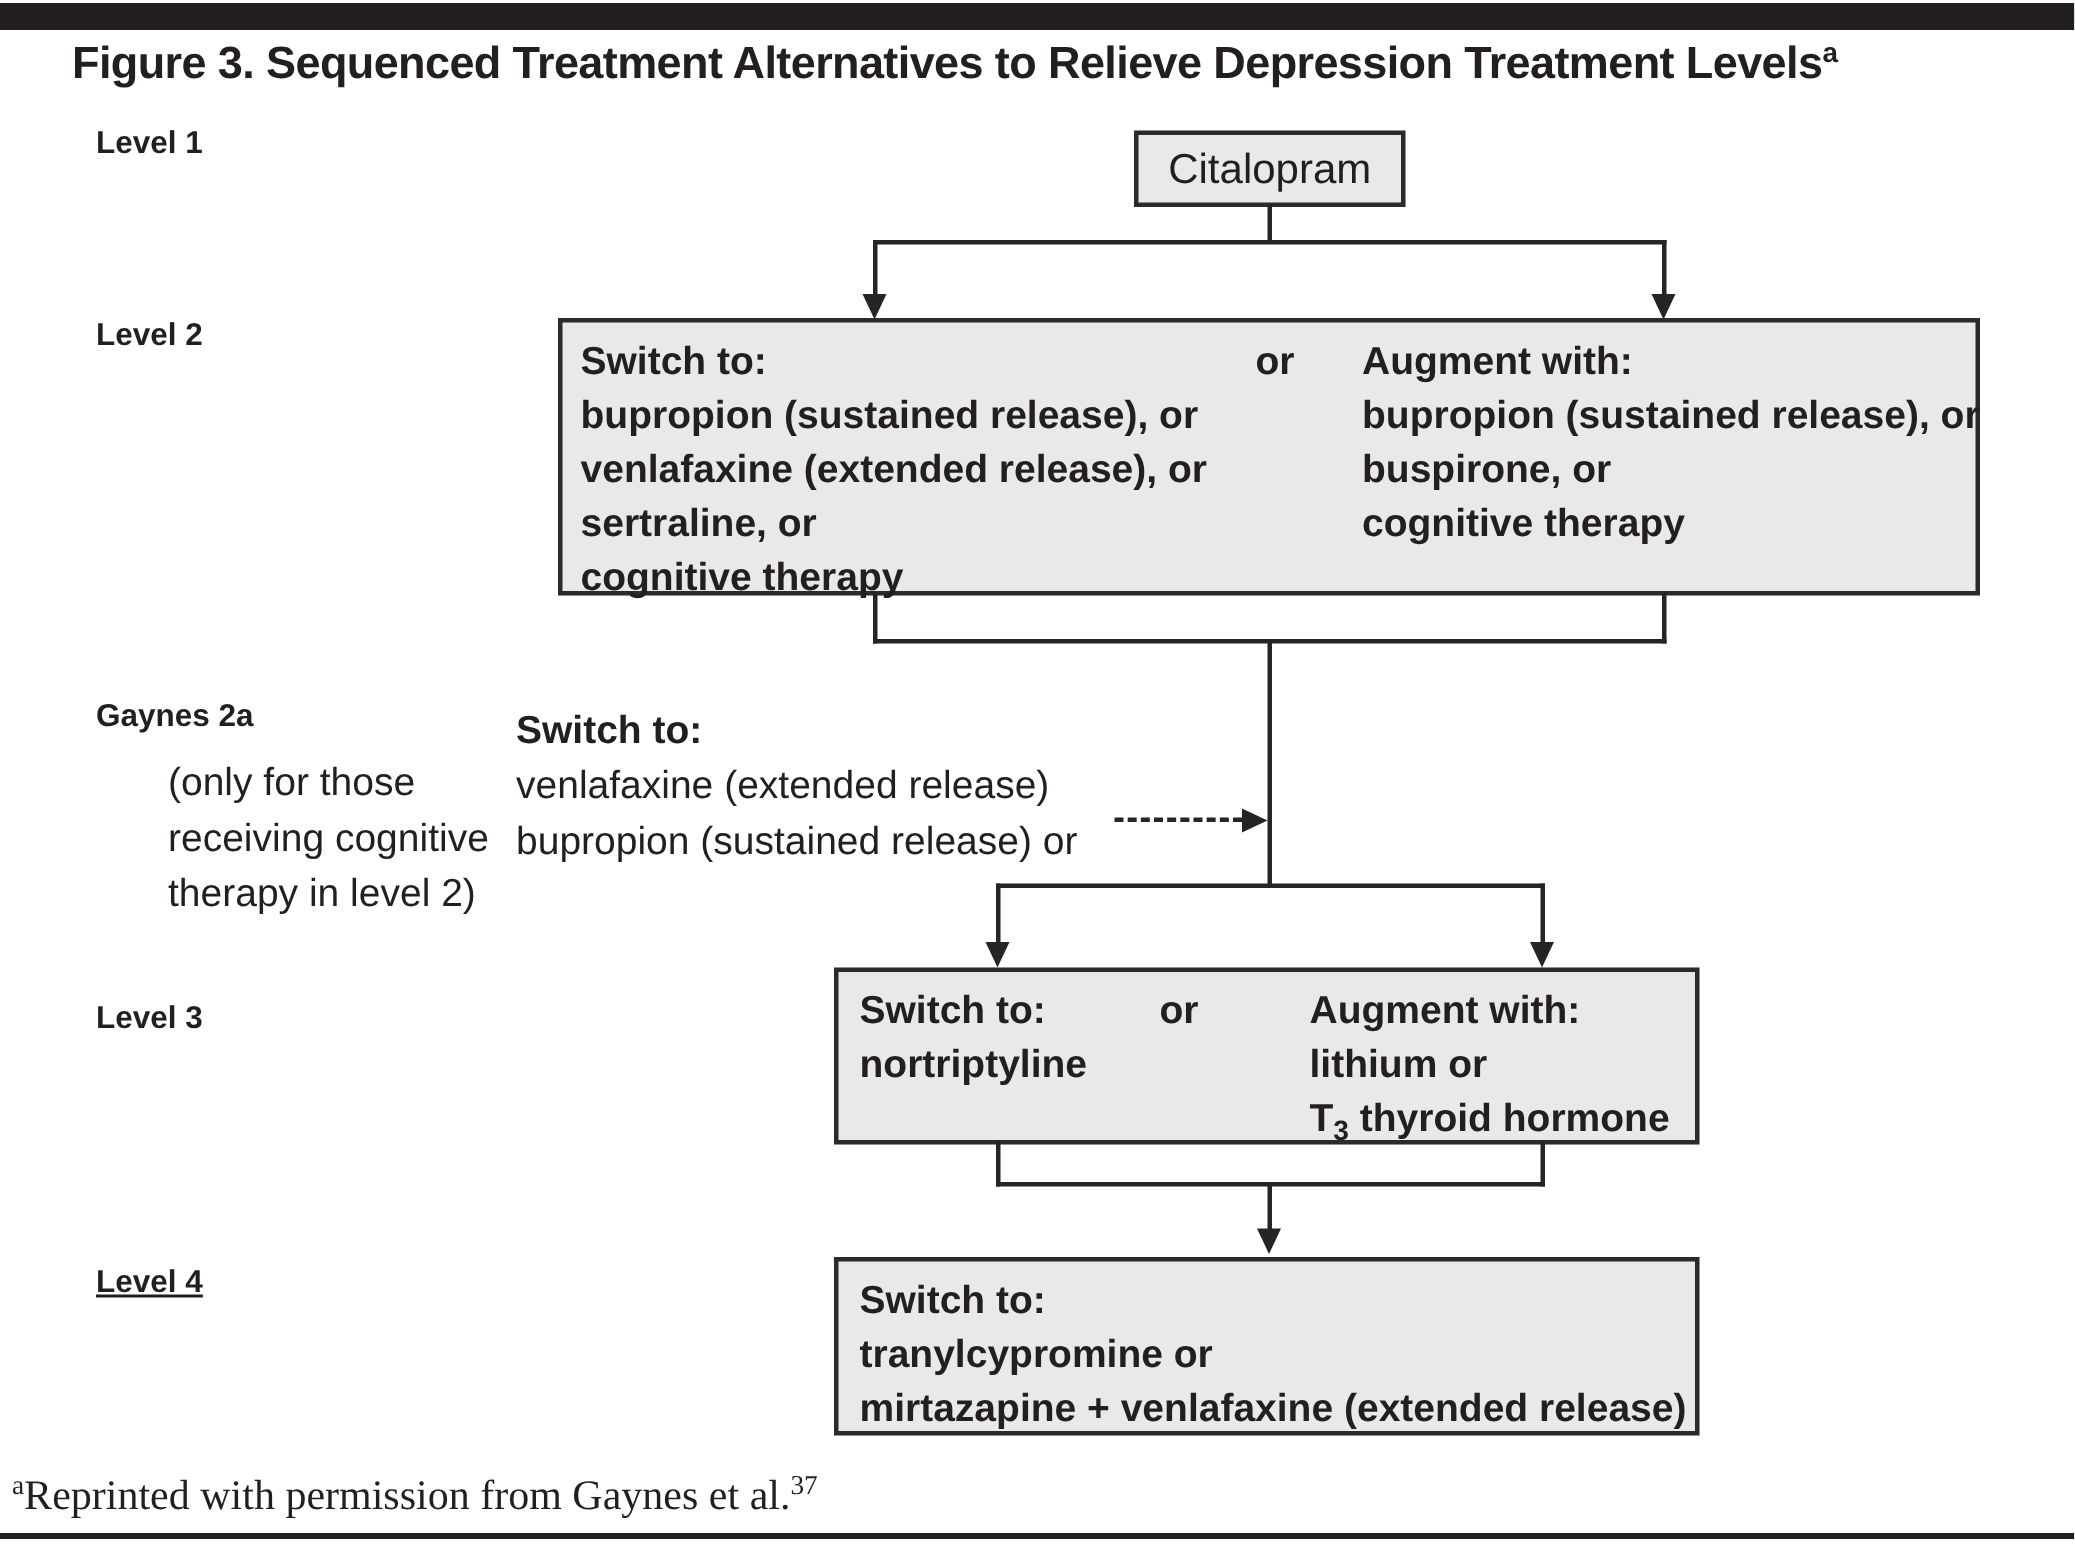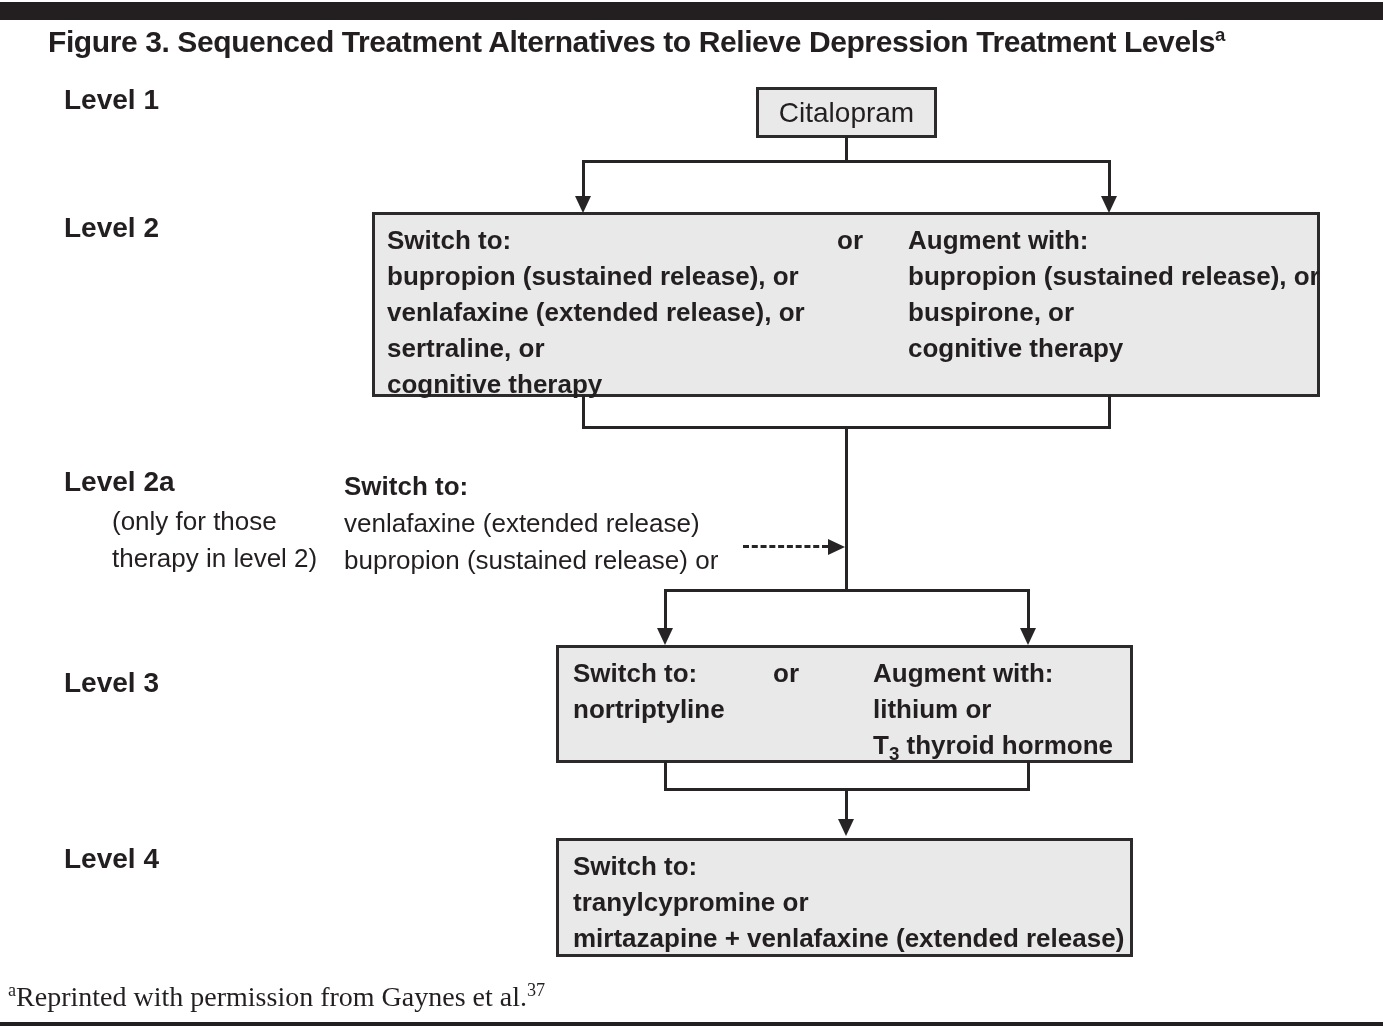--- a/index.html
+++ b/index.html
@@ -15,21 +15,21 @@
     font-family:"Liberation Sans","DejaVu Sans",sans-serif;color:var(--text);
     overflow:hidden;
   }
   .abs{position:absolute;}
   .bar{background:var(--text);}
   .fig-title{
     left:8px;top:24px;width:1372px;
     font-size:30px;font-weight:bold;letter-spacing:-0.4px;white-space:nowrap;margin-left:40px;
   }
   .fig-title sup{font-size:0.62em;}
-  .lvl-label{font-size:28px;font-weight:bold;white-space:nowrap;}
+  .lvl-label{font-size:21px;font-weight:bold;white-space:nowrap;}
   .sub-note{font-size:26px;line-height:37px;white-space:nowrap;margin-left:48px;}
   .box{
     background:var(--box_fill);border:3px solid var(--box_border);
     box-sizing:border-box;
   }
   .box .col{position:absolute;top:7px;}
   .txt{font-size:26px;line-height:36px;white-space:nowrap;font-weight:bold;}
   .txt3{font-size:26px;line-height:37px;white-space:nowrap;}
   .bold{font-weight:bold;}
   .cit-box{display:flex;align-items:center;justify-content:center;
@@ -93,23 +93,24 @@
   <div class="abs cline" style="left:582px;top:395px;width:3px;height:34px;"></div>
   <div class="abs cline" style="left:1108px;top:395px;width:3px;height:34px;"></div>
   <div class="abs cline" style="left:582px;top:426px;width:529px;height:3px;"></div>
   <div class="abs cline" style="left:845px;top:426px;width:3px;height:166px;"></div>
   <div class="abs cline" style="left:664px;top:589px;width:366px;height:3px;"></div>
   <div class="abs cline" style="left:664px;top:589px;width:3px;height:40px;"></div>
   <div class="abs arr-down" style="left:657px;top:628px;"></div>
   <div class="abs cline" style="left:1027px;top:589px;width:3px;height:40px;"></div>
   <div class="abs arr-down" style="left:1020px;top:628px;"></div>
 
-  <div class="abs lvl-label" style="left:64px;top:466px;">Level 2a</div>
+  <div class="abs lvl-label" style="left:64px;top:466px;">Gaynes 2a</div>
   <div class="abs" style="left:64px;top:503px;">
     <div class="sub-note">(only for those</div>
+    <div class="sub-note">receiving cognitive</div>
     <div class="sub-note">therapy in level 2)</div>
   </div>
 
   <div class="abs" style="left:344px;top:468px;">
     <div class="txt3 bold">Switch to:</div>
     <div class="txt3">venlafaxine (extended release)</div>
     <div class="txt3">bupropion (sustained release) or</div>
   </div>
 
   <div class="abs dash" style="left:743px;top:545px;width:85px;"></div>
@@ -129,21 +130,21 @@
       <div class="txt"><span>T</span><sub>3</sub><span> thyroid hormone</span></div>
     </div>
   </div>
 
   <div class="abs cline" style="left:664px;top:761px;width:3px;height:30px;"></div>
   <div class="abs cline" style="left:1027px;top:761px;width:3px;height:30px;"></div>
   <div class="abs cline" style="left:664px;top:788px;width:366px;height:3px;"></div>
   <div class="abs cline" style="left:845px;top:788px;width:3px;height:33px;"></div>
   <div class="abs arr-down" style="left:838px;top:819px;"></div>
 
-  <div class="abs lvl-label" style="left:64px;top:843px;">Level 4</div>
+  <div class="abs lvl-label" style="left:64px;top:843px;text-decoration:underline;">Level 4</div>
 
   <div class="abs box" style="left:556px;top:838px;width:577px;height:119px;">
     <div class="col" style="left:14px;">
       <div class="txt bold">Switch to:</div>
       <div class="txt">tranylcypromine or</div>
       <div class="txt">mirtazapine + venlafaxine (extended release)</div>
     </div>
   </div>
 
   <div class="abs footnote">

